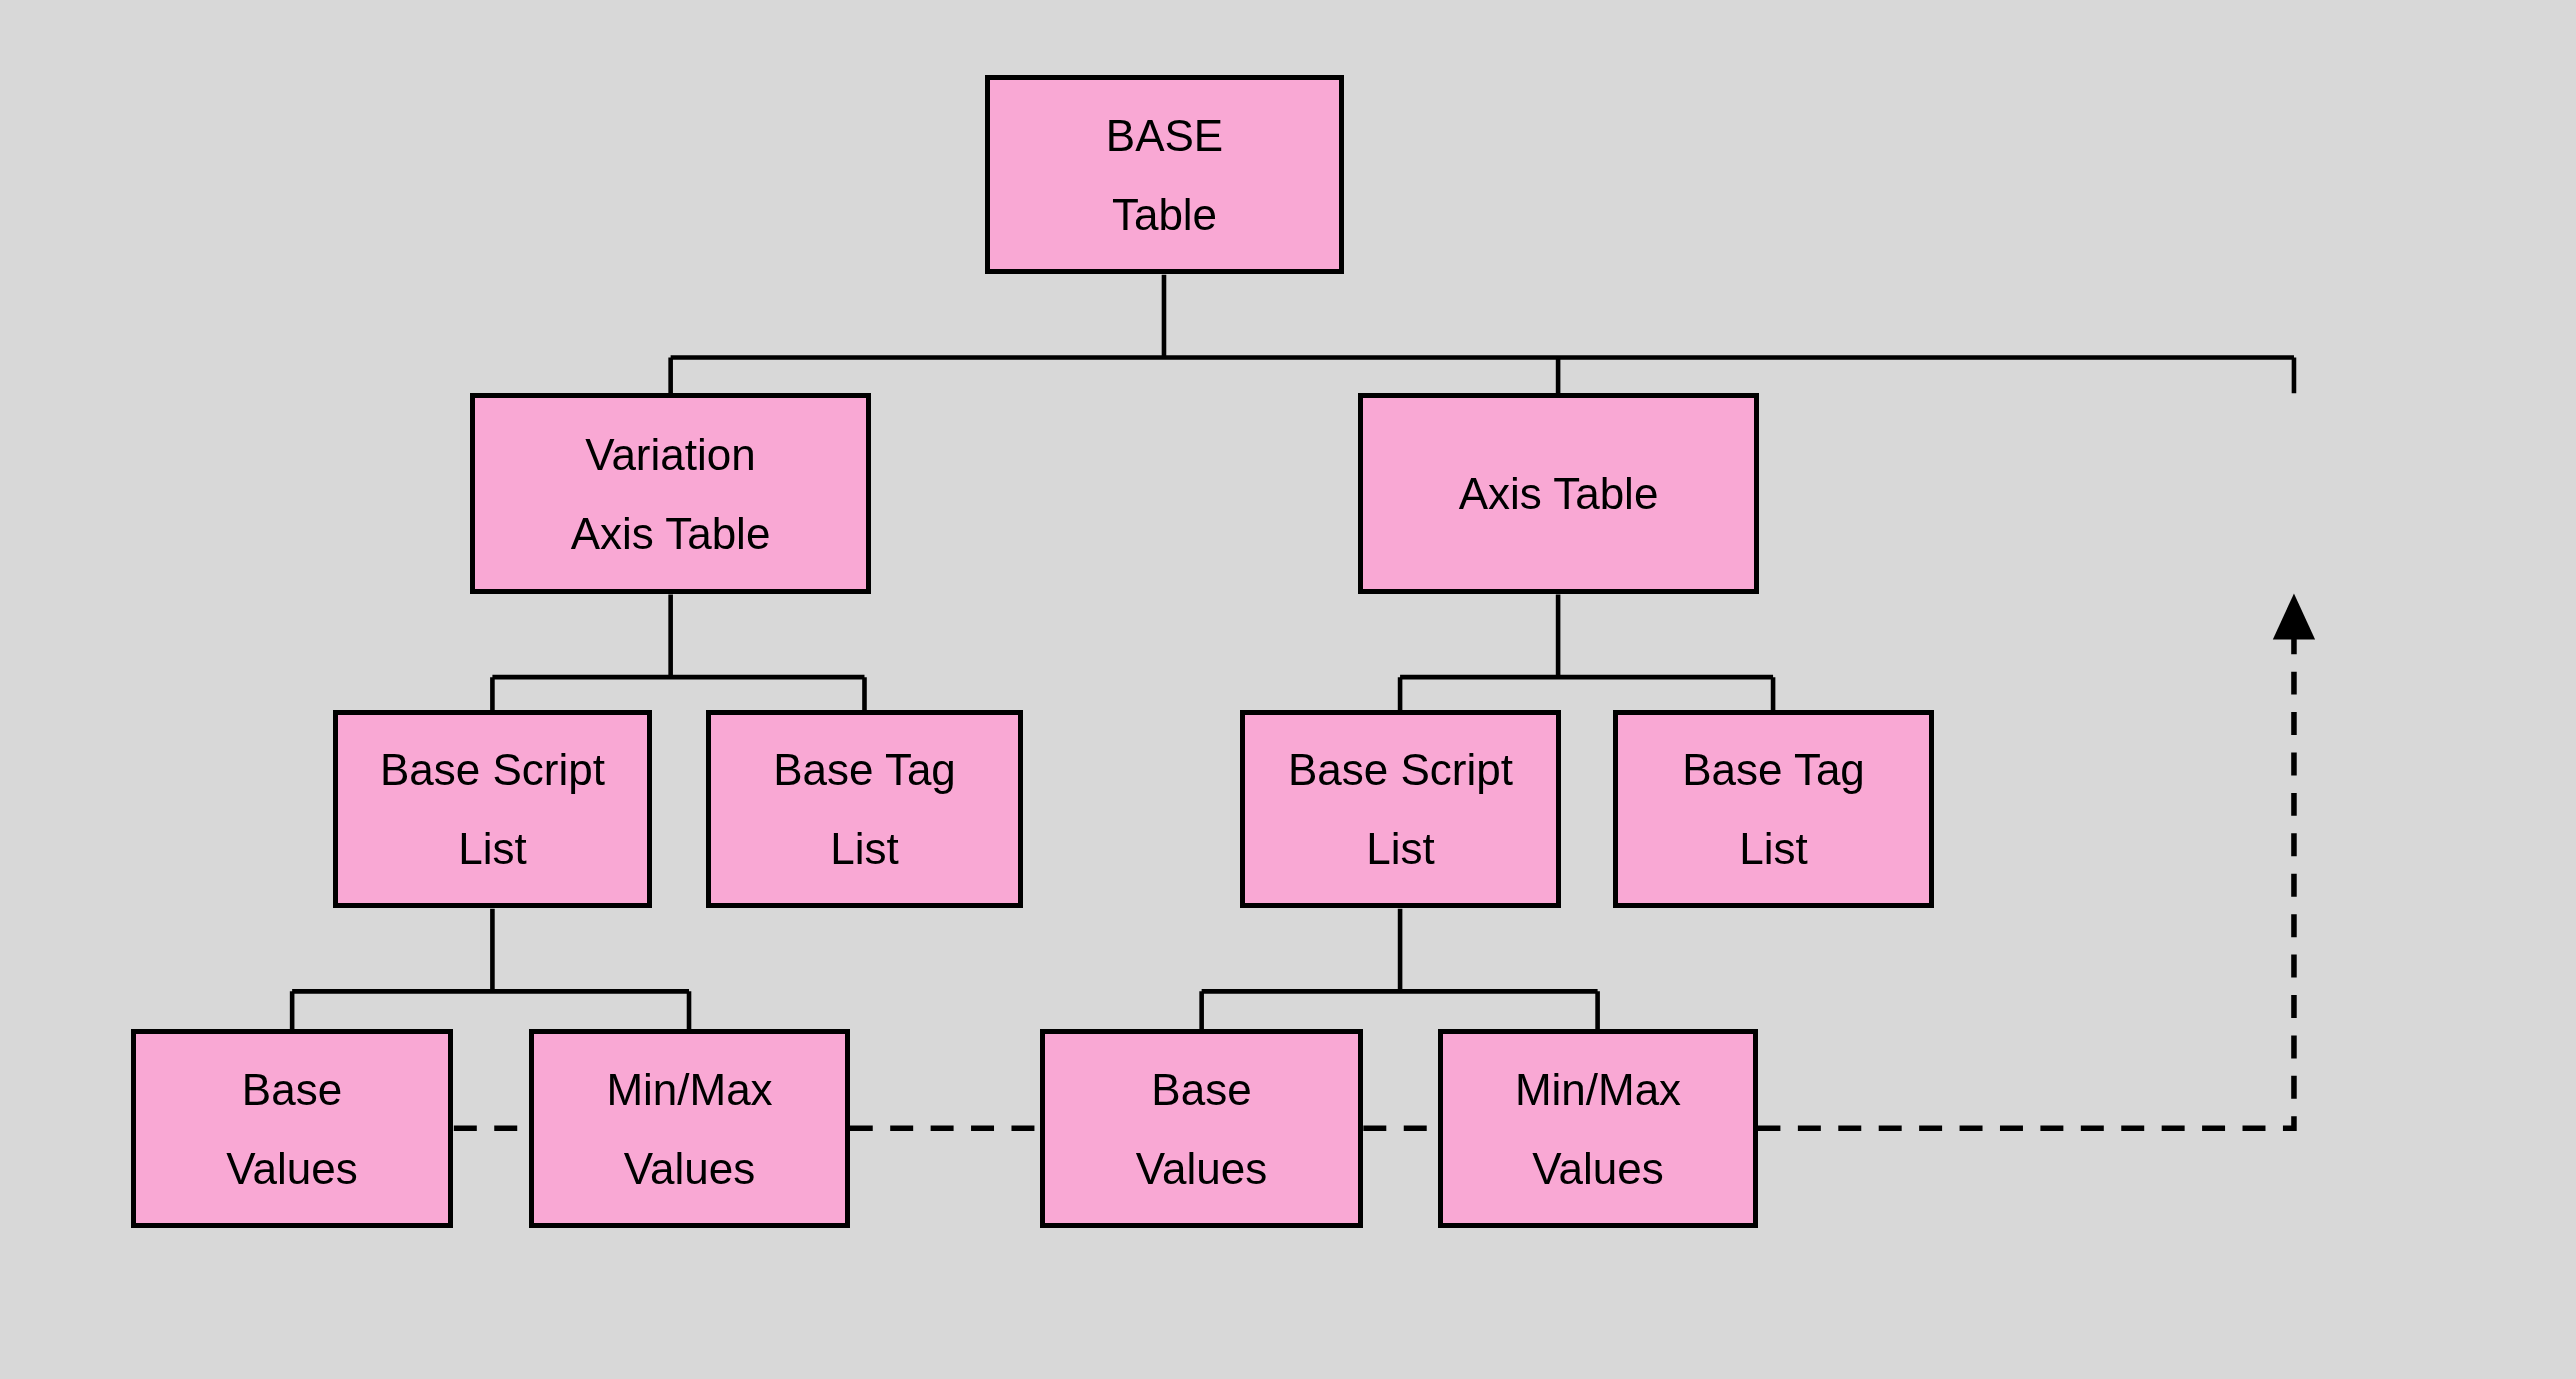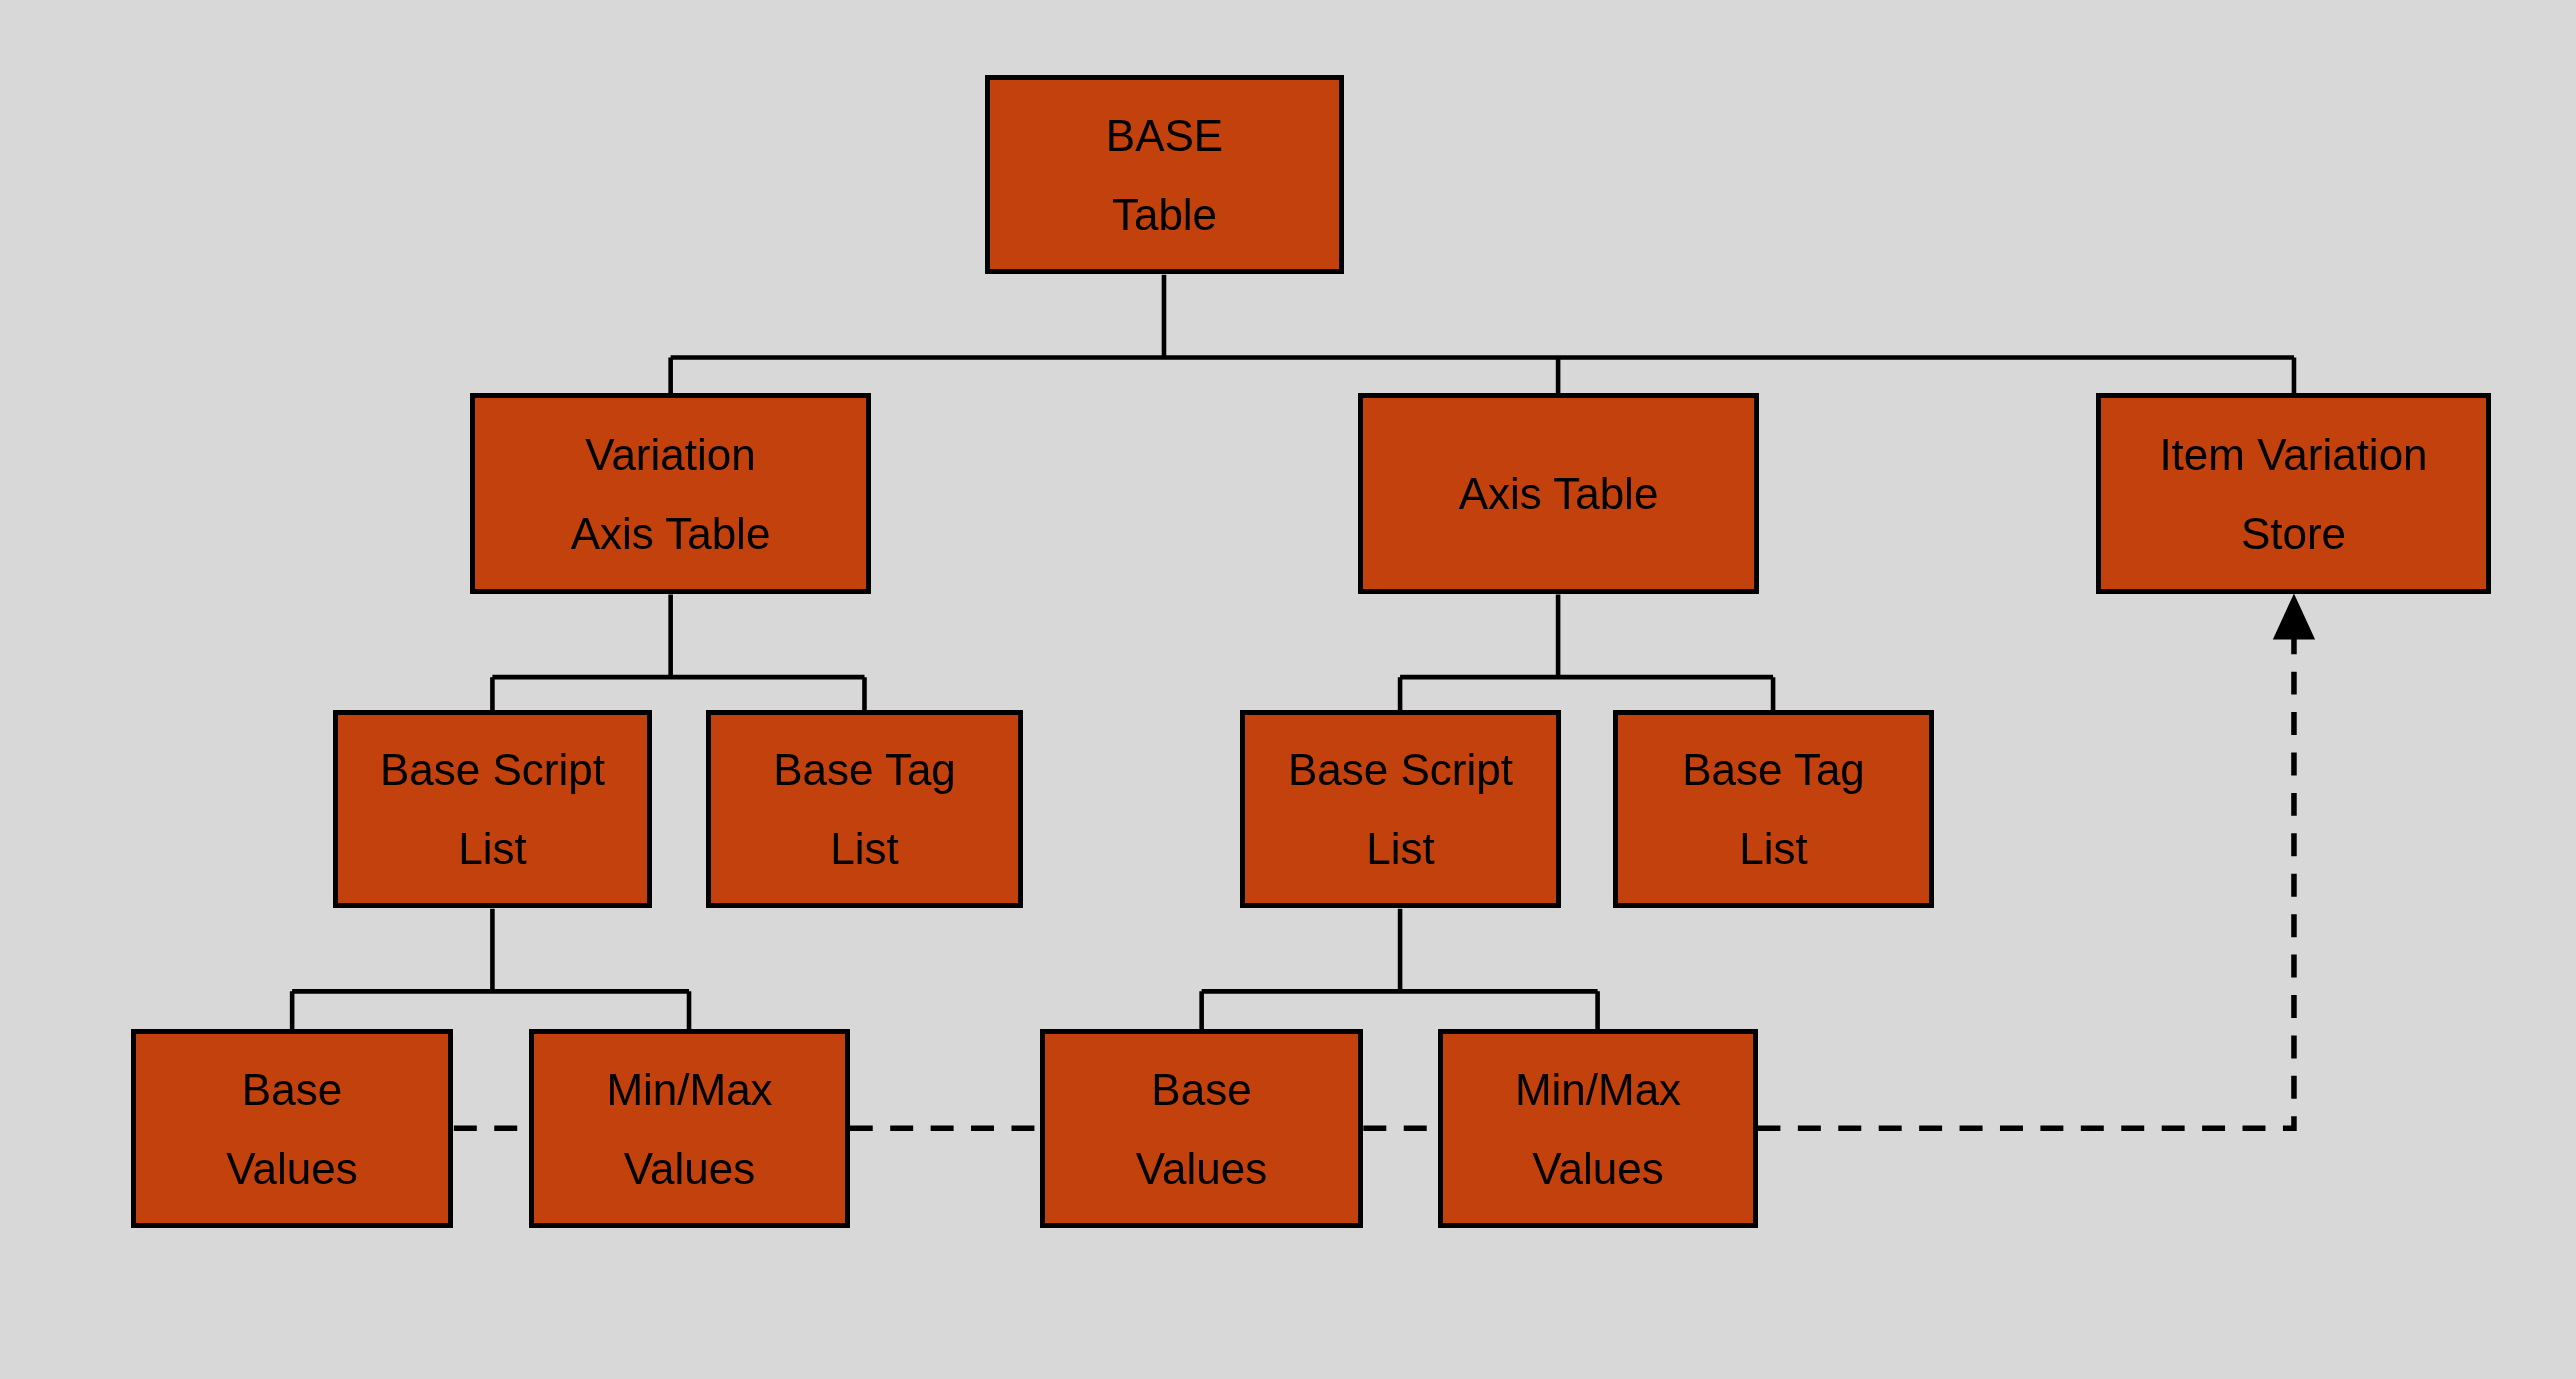--- a/index.html
+++ b/index.html
@@ -32,21 +32,21 @@
     fill: none;
     stroke-dasharray: 25 19;
   }
   .arrowhead {
     fill: #000000;
     stroke: none;
   }
   .node {
     position: absolute;
     box-sizing: border-box;
-    background: #c2410c;
+    background: #f9a8d4;
     border: 5.5px solid #000000;
     display: flex;
     flex-direction: column;
     align-items: center;
     justify-content: center;
     text-align: left;
     color: #000000;
     font-size: 44px;
     line-height: 79px;
     white-space: nowrap;
@@ -83,24 +83,20 @@
 
   <div class="node" style="left:470px;  top:393px; width:401px; height:201px;">
     <span>Variation</span>
     <span>Axis Table</span>
   </div>
 
   <div class="node" style="left:1358px; top:393px; width:401px; height:201px;">
     <span>Axis Table</span>
   </div>
 
-  <div class="node" style="left:2096px; top:393px; width:395px; height:201px;">
-    <span>Item Variation</span>
-    <span>Store</span>
-  </div>
 
   <div class="node" style="left:333px;  top:710px; width:319px; height:198px;">
     <span>Base Script</span>
     <span>List</span>
   </div>
 
   <div class="node" style="left:706px;  top:710px; width:317px; height:198px;">
     <span>Base Tag</span>
     <span>List</span>
   </div>

